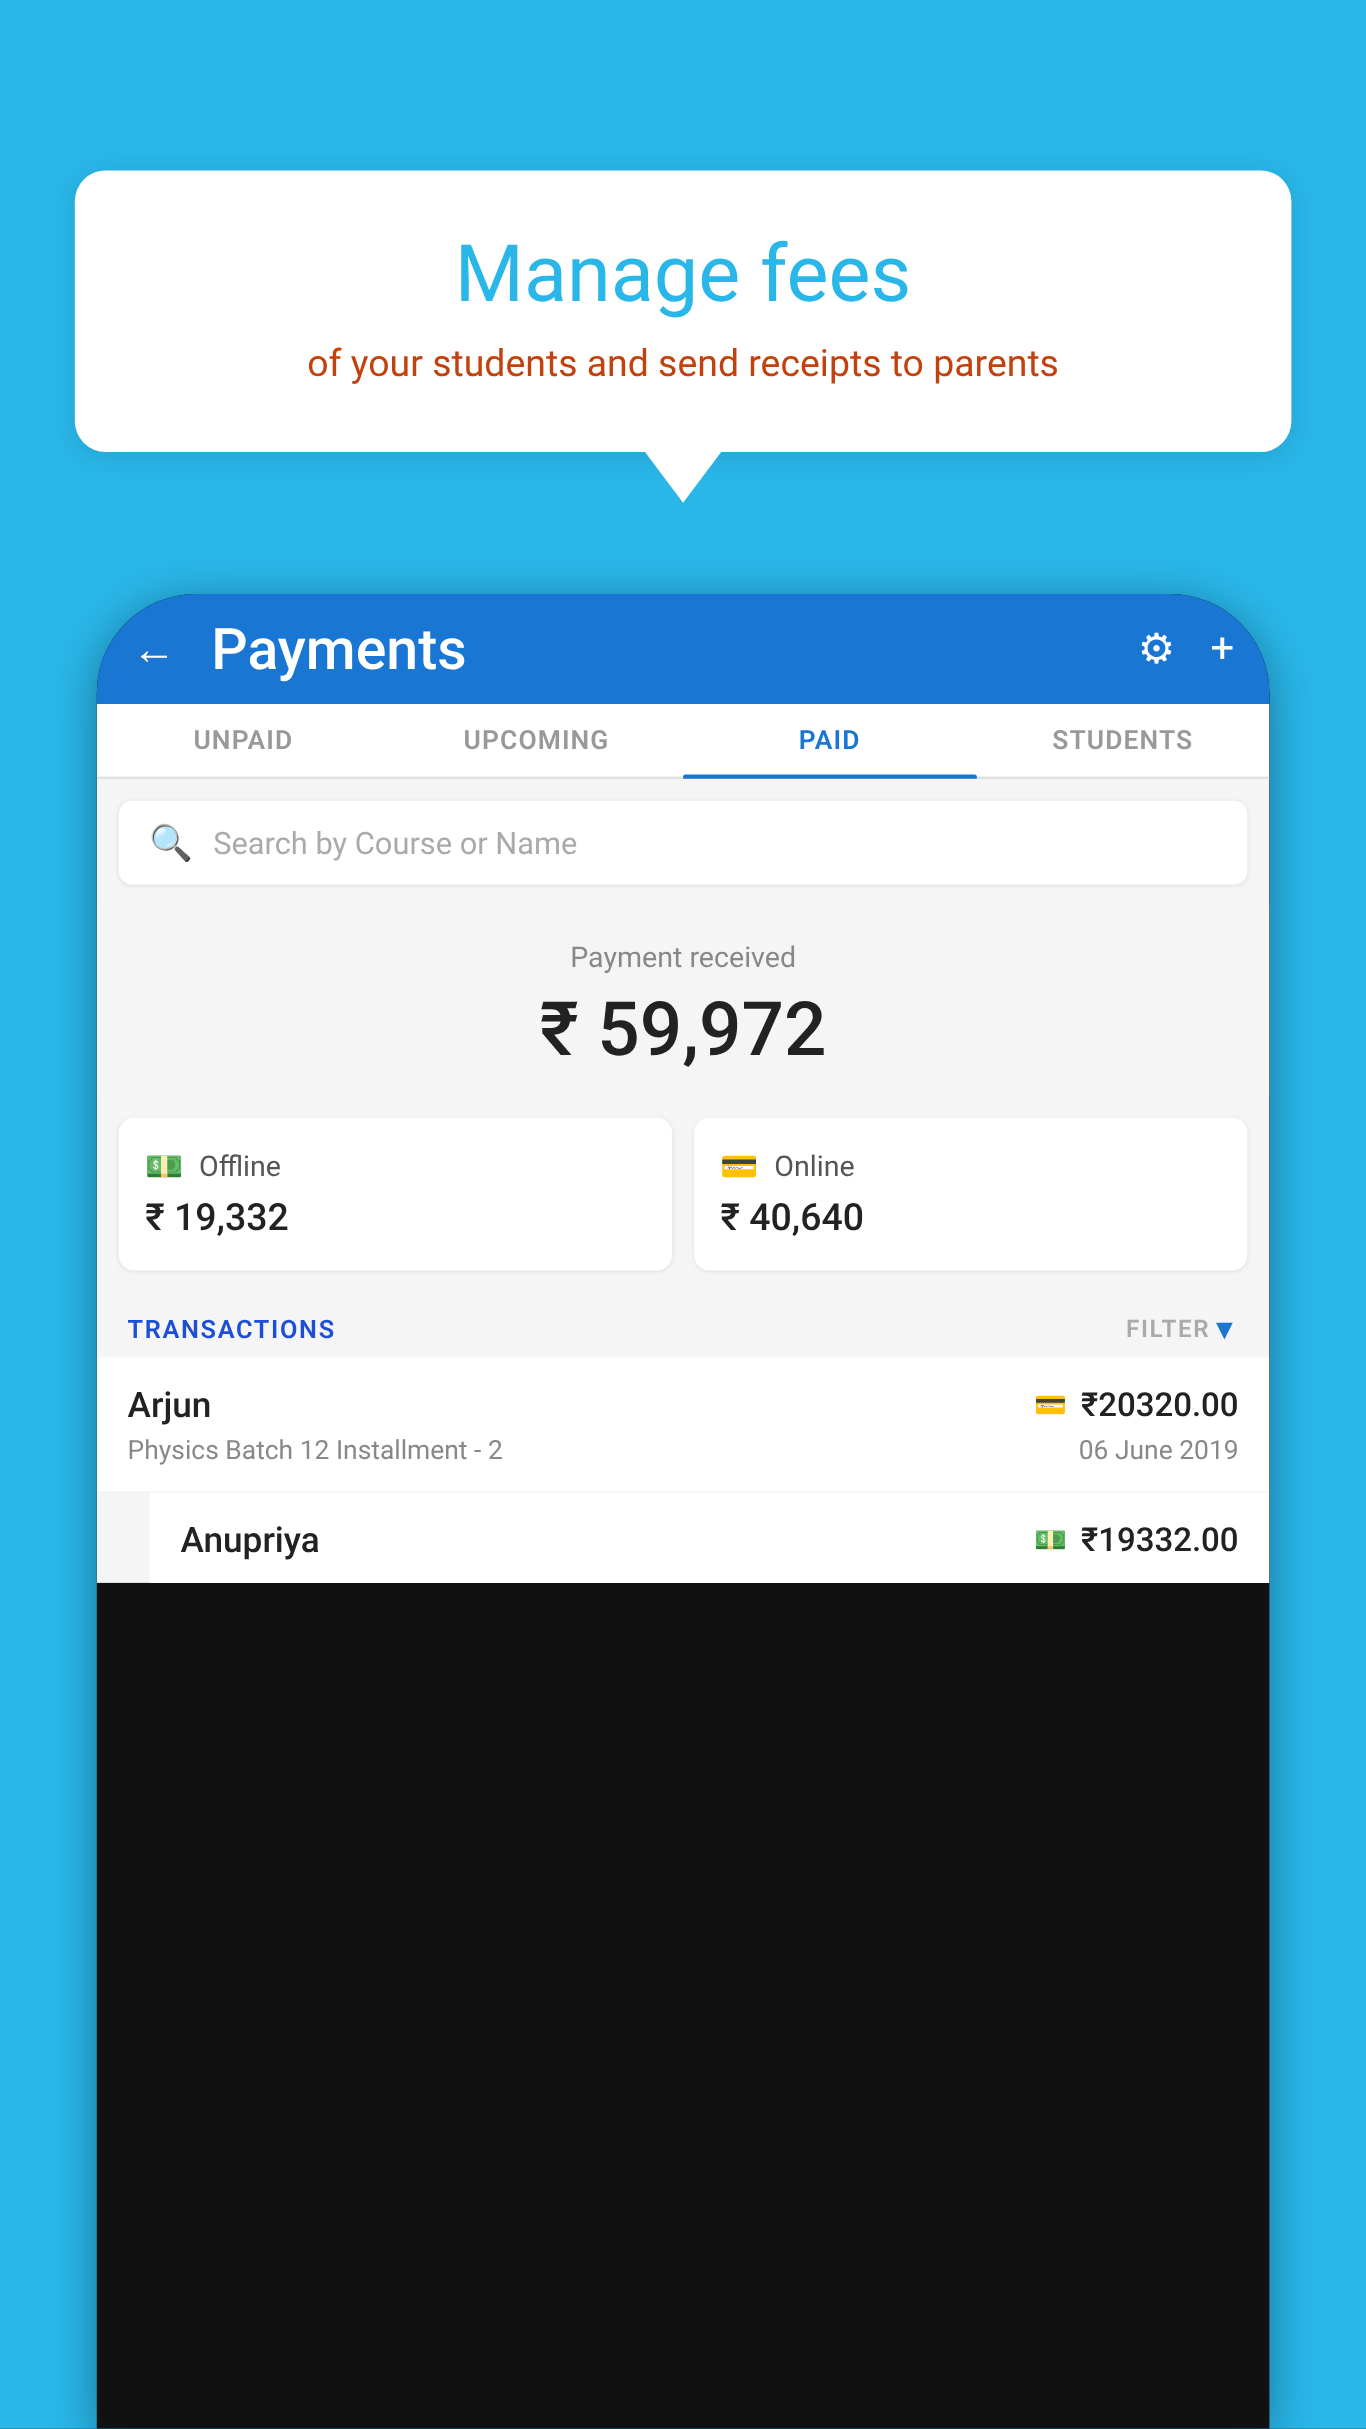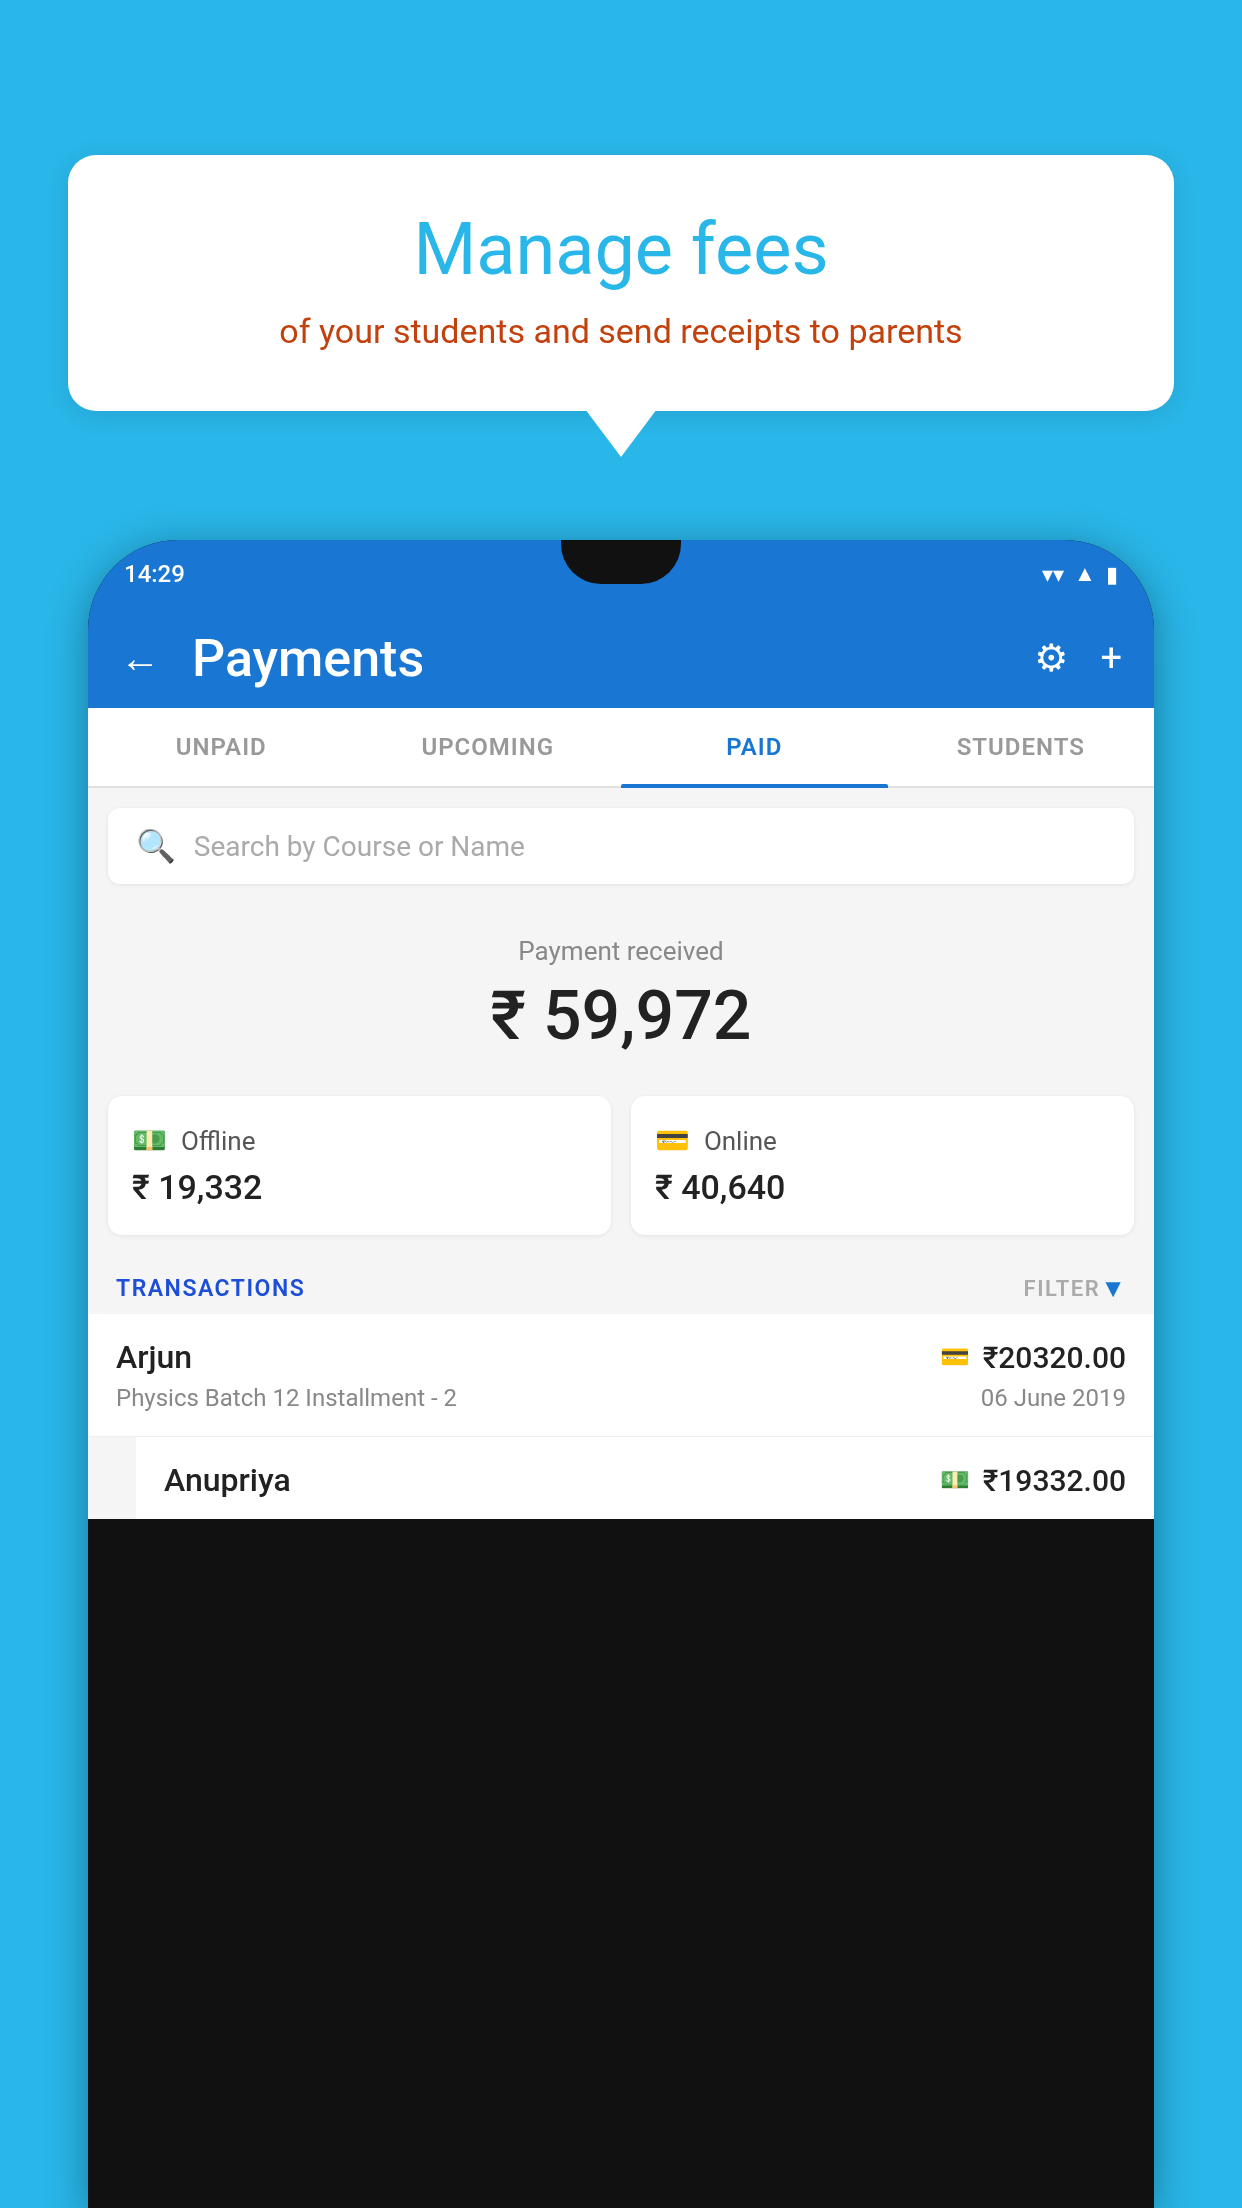--- a/index.html
+++ b/index.html
@@ -127,21 +127,21 @@
       color: white;
       font-size: 38px;
       cursor: pointer;
     }
 
     
     .tabs-bar {
       background: white;
       display: flex;
       border-bottom: 2px solid #e0e0e0;
-      height: 80px;
+      height: 68px;
     }
     .tab-item {
       flex: 1;
       display: flex;
       align-items: center;
       justify-content: center;
       font-size: 24px;
       font-weight: 600;
       color: #999;
       letter-spacing: 1px;
@@ -324,32 +324,20 @@
 </head>
 <body>
 
 <div class="tooltip-container">
   <div class="tooltip-title">Manage fees</div>
   <div class="tooltip-subtitle">of your students and send receipts to parents</div>
 </div>
 
 <div class="phone-frame">
 
-  <div class="phone-top-bar">
-    <span class="status-time">14:29</span>
-    <div class="notch"></div>
-    <div class="status-icons">
-
-      <span class="wifi-icon">▾▾</span>
-
-      <span class="signal-icon">▲</span>
-
-      <span class="battery-icon">▮</span>
-    </div>
-  </div>
 
   <div class="app-header">
     <span class="back-arrow">←</span>
     <span class="header-title">Payments</span>
     <div class="header-icons">
       <span class="gear-icon">⚙</span>
       <span class="plus-icon">+</span>
     </div>
   </div>
 

